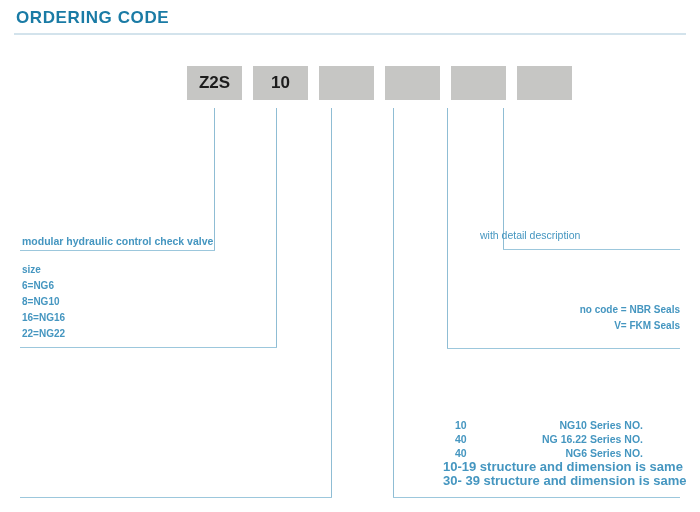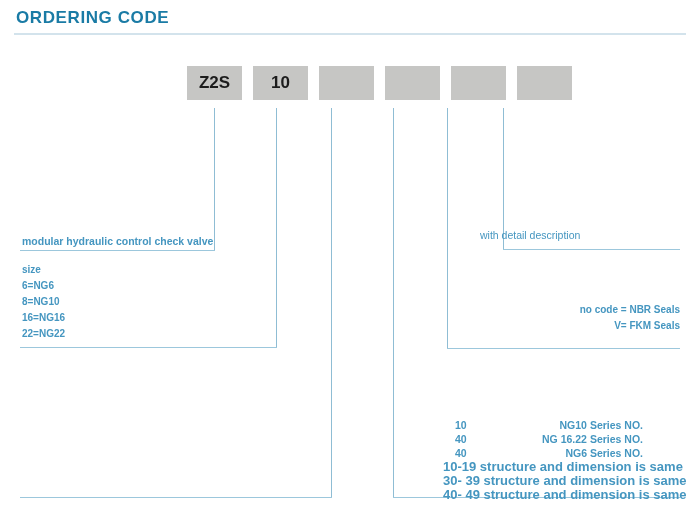--- a/index.html
+++ b/index.html
@@ -193,16 +193,15 @@
     </div>
     <div class="srow">
       <span>40</span>
       <span>NG6 Series NO.</span>
     </div>
   </div>
 
   <div id="series-notes">
     <div>10-19 structure and dimension is same</div>
     <div>30- 39 structure and dimension is same</div>
-    <div>40- 49 structure and dimension is same</div>
   </div>
 
 </div>
 
 </body></html>

